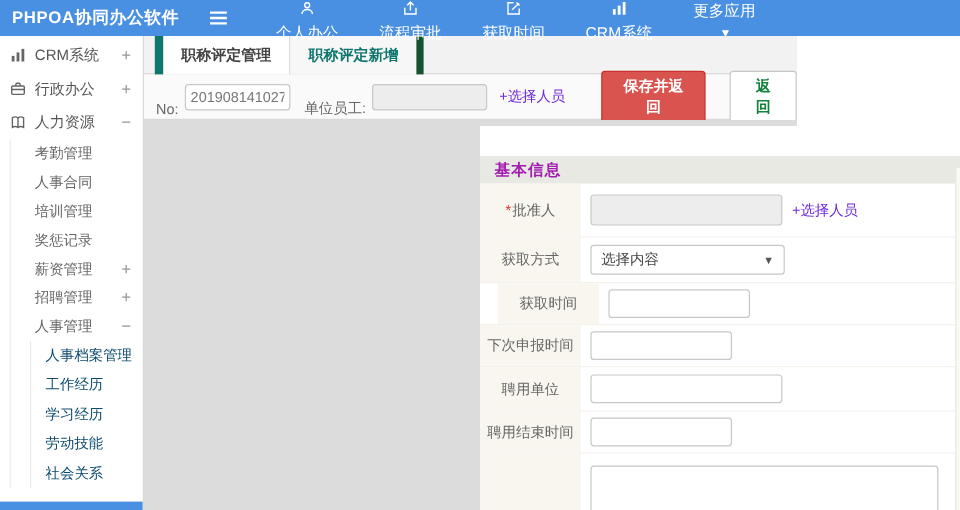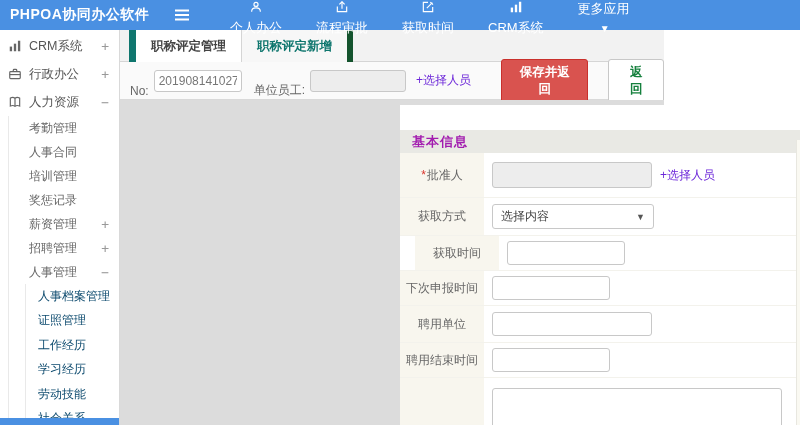--- a/index.html
+++ b/index.html
@@ -200,23 +200,20 @@
         <div class="m2">
             <span class="lbl">人事管理</span>
             <span class="toggle">−</span>
           </div>
 
         <div class="lvl3">
           <div class="m3">
               <span>人事档案管理</span>
             </div>
           <div class="m3">
-              <span>证照管理</span>
-            </div>
-          <div class="m3">
               <span>工作经历</span>
             </div>
           <div class="m3">
               <span>学习经历</span>
             </div>
           <div class="m3">
               <span>劳动技能</span>
             </div>
           <div class="m3">
               <span>社会关系</span>

